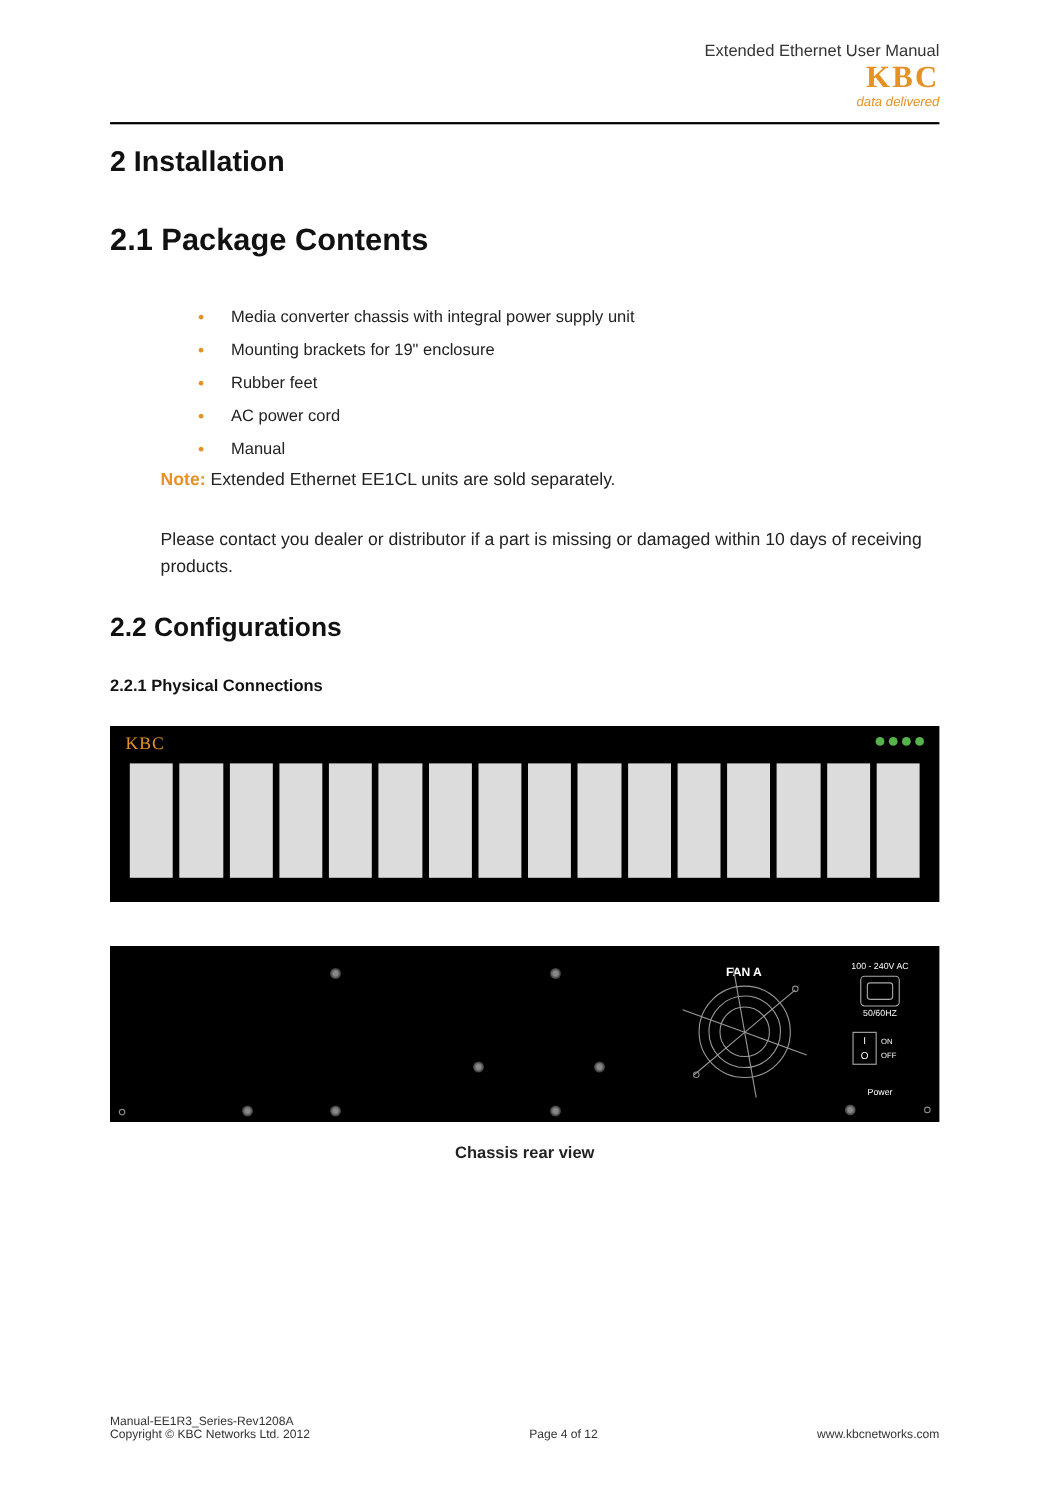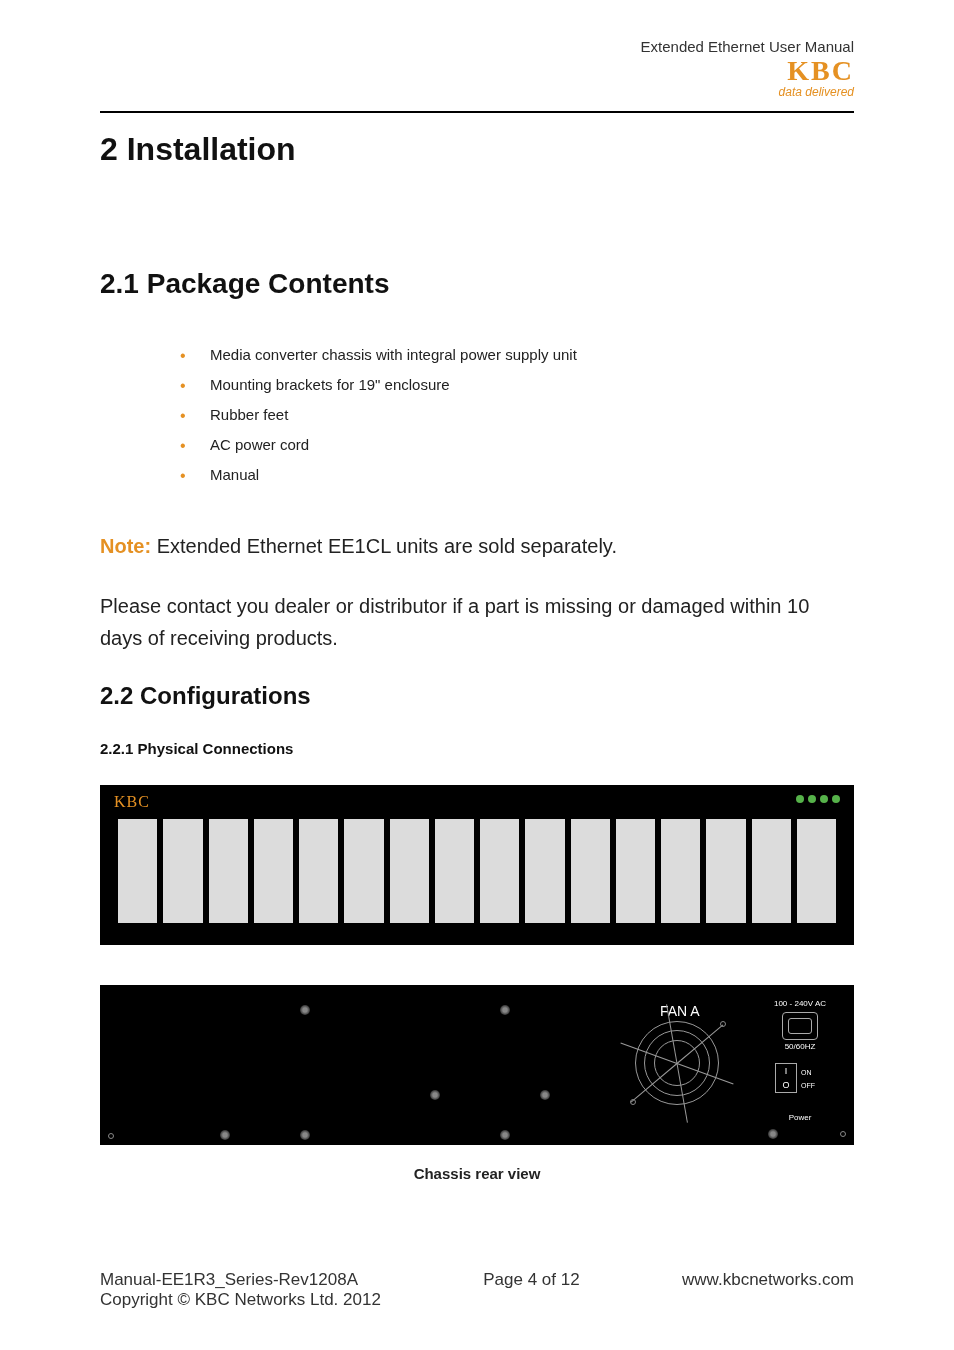--- a/index.html
+++ b/index.html
@@ -4,60 +4,60 @@
 <style>
   * { box-sizing: border-box; margin: 0; padding: 0; }
   html, body { width: 954px; height: 1350px; background: #fff; font-family: Verdana, Geneva, sans-serif; color: #222; }
   .page { position: relative; width: 954px; height: 1350px; padding: 38px 100px 0 100px; }
   .header-row { display: flex; justify-content: space-between; align-items: flex-end; padding-bottom: 6px; flex-direction: column; }
   .header-title { font-size: 15px; color: #333; }
   .logo-wrap { text-align: right; }
   .logo-text { font-family: Georgia, serif; font-size: 28px; letter-spacing: 2px; color: #e59123; font-weight: 600; }
   .logo-sub { font-style: italic; font-size: 12px; color: #e59123; margin-top: -2px; }
   .hr { border: none; border-top: 2px solid #000; margin: 6px 0 18px 0; }
-  .h1 { font-size: 32px; font-weight: 700; color: #111; margin-bottom: 100px; }
+  .h1 { font-size: 26px; font-weight: 700; color: #111; margin-bottom: 40px; }
   .h2 { font-size: 28px; font-weight: 700; color: #111; margin: 0 0 40px 0; }
   .h3 { font-size: 15px; font-weight: 700; color: #111; margin: 30px 0 28px 0; }
-  ul.bullets { list-style: none; padding-left: 80px; margin-bottom: 40px; }
+  ul.bullets { list-style: none; padding-left: 80px; }
   ul.bullets li { position: relative; padding-left: 30px; font-size: 15px; line-height: 2.0; }
   ul.bullets li::before { content: "•"; position: absolute; left: 0; color: #e59123; font-size: 16px; }
-  .para { font-size: 20px; line-height: 1.6; margin-bottom: 28px; }
+  .para { font-size: 16px; line-height: 1.6; margin-bottom: 28px; margin-left: 46px; }
   .note-label { color: #e59123; font-weight: 700; }
   .h2b { font-size: 24px; font-weight: 700; color: #111; margin: 18px 0 18px 0; }
 
   
   .fig-front { width: 754px; height: 160px; background: #000; position: relative; margin: 0 auto; }
   .fig-front .brand { position: absolute; top: 8px; left: 14px; font-family: Georgia, serif; color: #e59123; font-size: 16px; letter-spacing: 1px; }
   .fig-front .leds { position: absolute; top: 10px; right: 14px; display: flex; gap: 4px; }
   .fig-front .leds span { width: 8px; height: 8px; border-radius: 50%; background: #56b24a; display: inline-block; }
   .fig-front .slots { position: absolute; top: 34px; left: 18px; right: 18px; bottom: 22px; display: flex; gap: 6px; }
   .fig-front .slot { flex: 1; background: #dcdcdc; }
 
   
   .fig-rear { width: 754px; height: 160px; background: #000; position: relative; margin: 40px auto 0 auto; color: #fff; font-size: 8px; }
   .screw { width: 10px; height: 10px; border: 1px solid #bbb; border-radius: 50%; position: absolute; }
   .screw.solid { background: radial-gradient(circle, #888 30%, #333 70%); border: none; }
-  .fan-label { position: absolute; font-size: 14px; font-weight: 400; color: #fff; }
+  .fan-label { position: absolute; font-size: 11px; font-weight: 700; color: #fff; }
   .fan { position: absolute; width: 84px; height: 84px; border: 1px solid #999; border-radius: 50%; }
   .fan::before, .fan::after { content: ""; position: absolute; border: 1px solid #999; border-radius: 50%; }
   .fan::before { top: 8px; left: 8px; right: 8px; bottom: 8px; }
   .fan::after { top: 18px; left: 18px; right: 18px; bottom: 18px; }
   .fan .blade { position: absolute; top: 50%; left: 50%; width: 60px; height: 1px; background: #999; transform-origin: left center; }
   .power-block { position: absolute; right: 9px; top: 14px; width: 90px; height: 130px; }
   .ac-label { font-size: 8px; color: #fff; text-align: center; }
   .iec { width: 36px; height: 28px; border: 1px solid #aaa; border-radius: 4px; margin: 4px auto 2px auto; position: relative; }
   .iec::after { content: ""; position: absolute; top: 5px; left: 5px; right: 5px; bottom: 5px; border: 1px solid #aaa; border-radius: 3px; }
   .switch { width: 22px; height: 30px; border: 1px solid #aaa; margin: 6px 0 0 20px; display: flex; flex-direction: column; }
   .switch div { flex: 1; display: flex; align-items: center; justify-content: center; font-size: 9px; }
   .sw-row { display: flex; align-items: center; gap: 4px; margin-top: 6px; }
   .sw-labels { display: flex; flex-direction: column; font-size: 7px; gap: 6px; margin-top: 8px; }
 
   .caption { text-align: center; font-size: 15px; font-weight: 700; margin-top: 20px; }
 
-  .footer { position: absolute; left: 100px; right: 100px; bottom: 40px; display: flex; justify-content: space-between; font-size: 17px; color: #333; }
+  .footer { position: absolute; left: 100px; right: 100px; bottom: 40px; display: flex; justify-content: space-between; font-size: 11px; color: #333; align-items: flex-end; }
   .footer .left { text-align: left; }
   .footer .center { text-align: center; flex: 1; }
   .footer .right { text-align: right; }
 </style>
 </head>
 <body>
 
 <div class="page">
 
   <div class="header-row">

